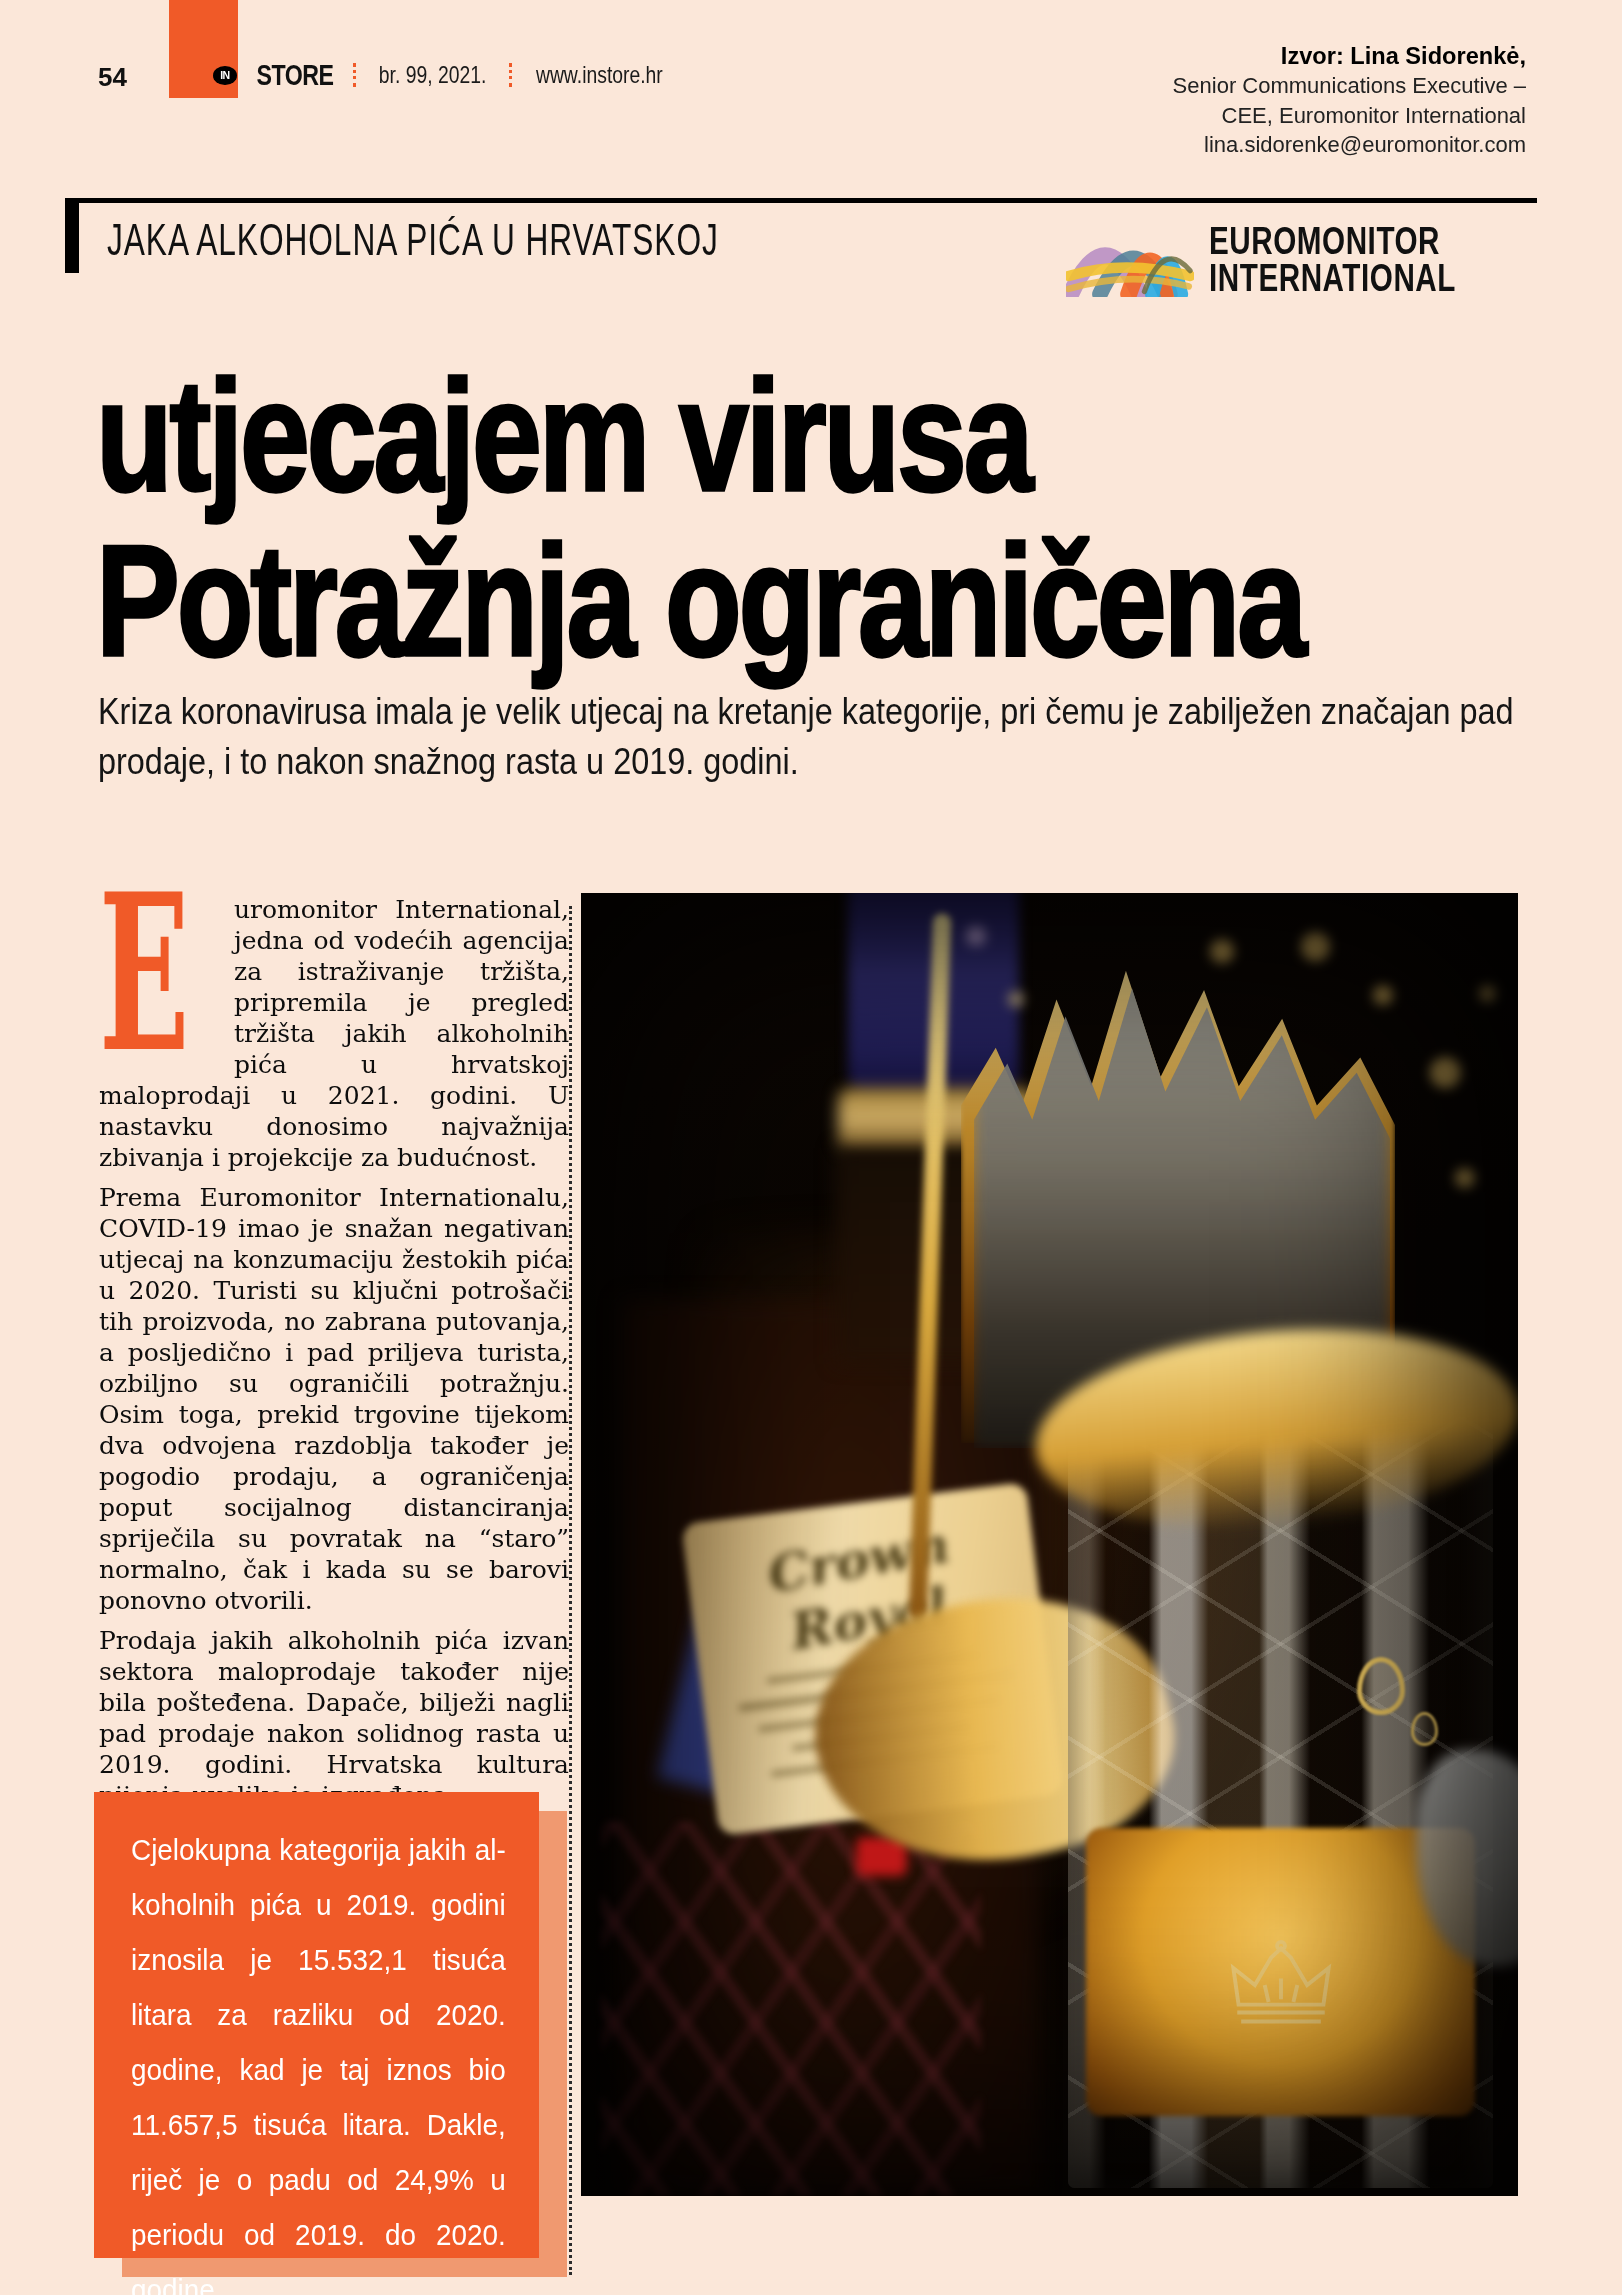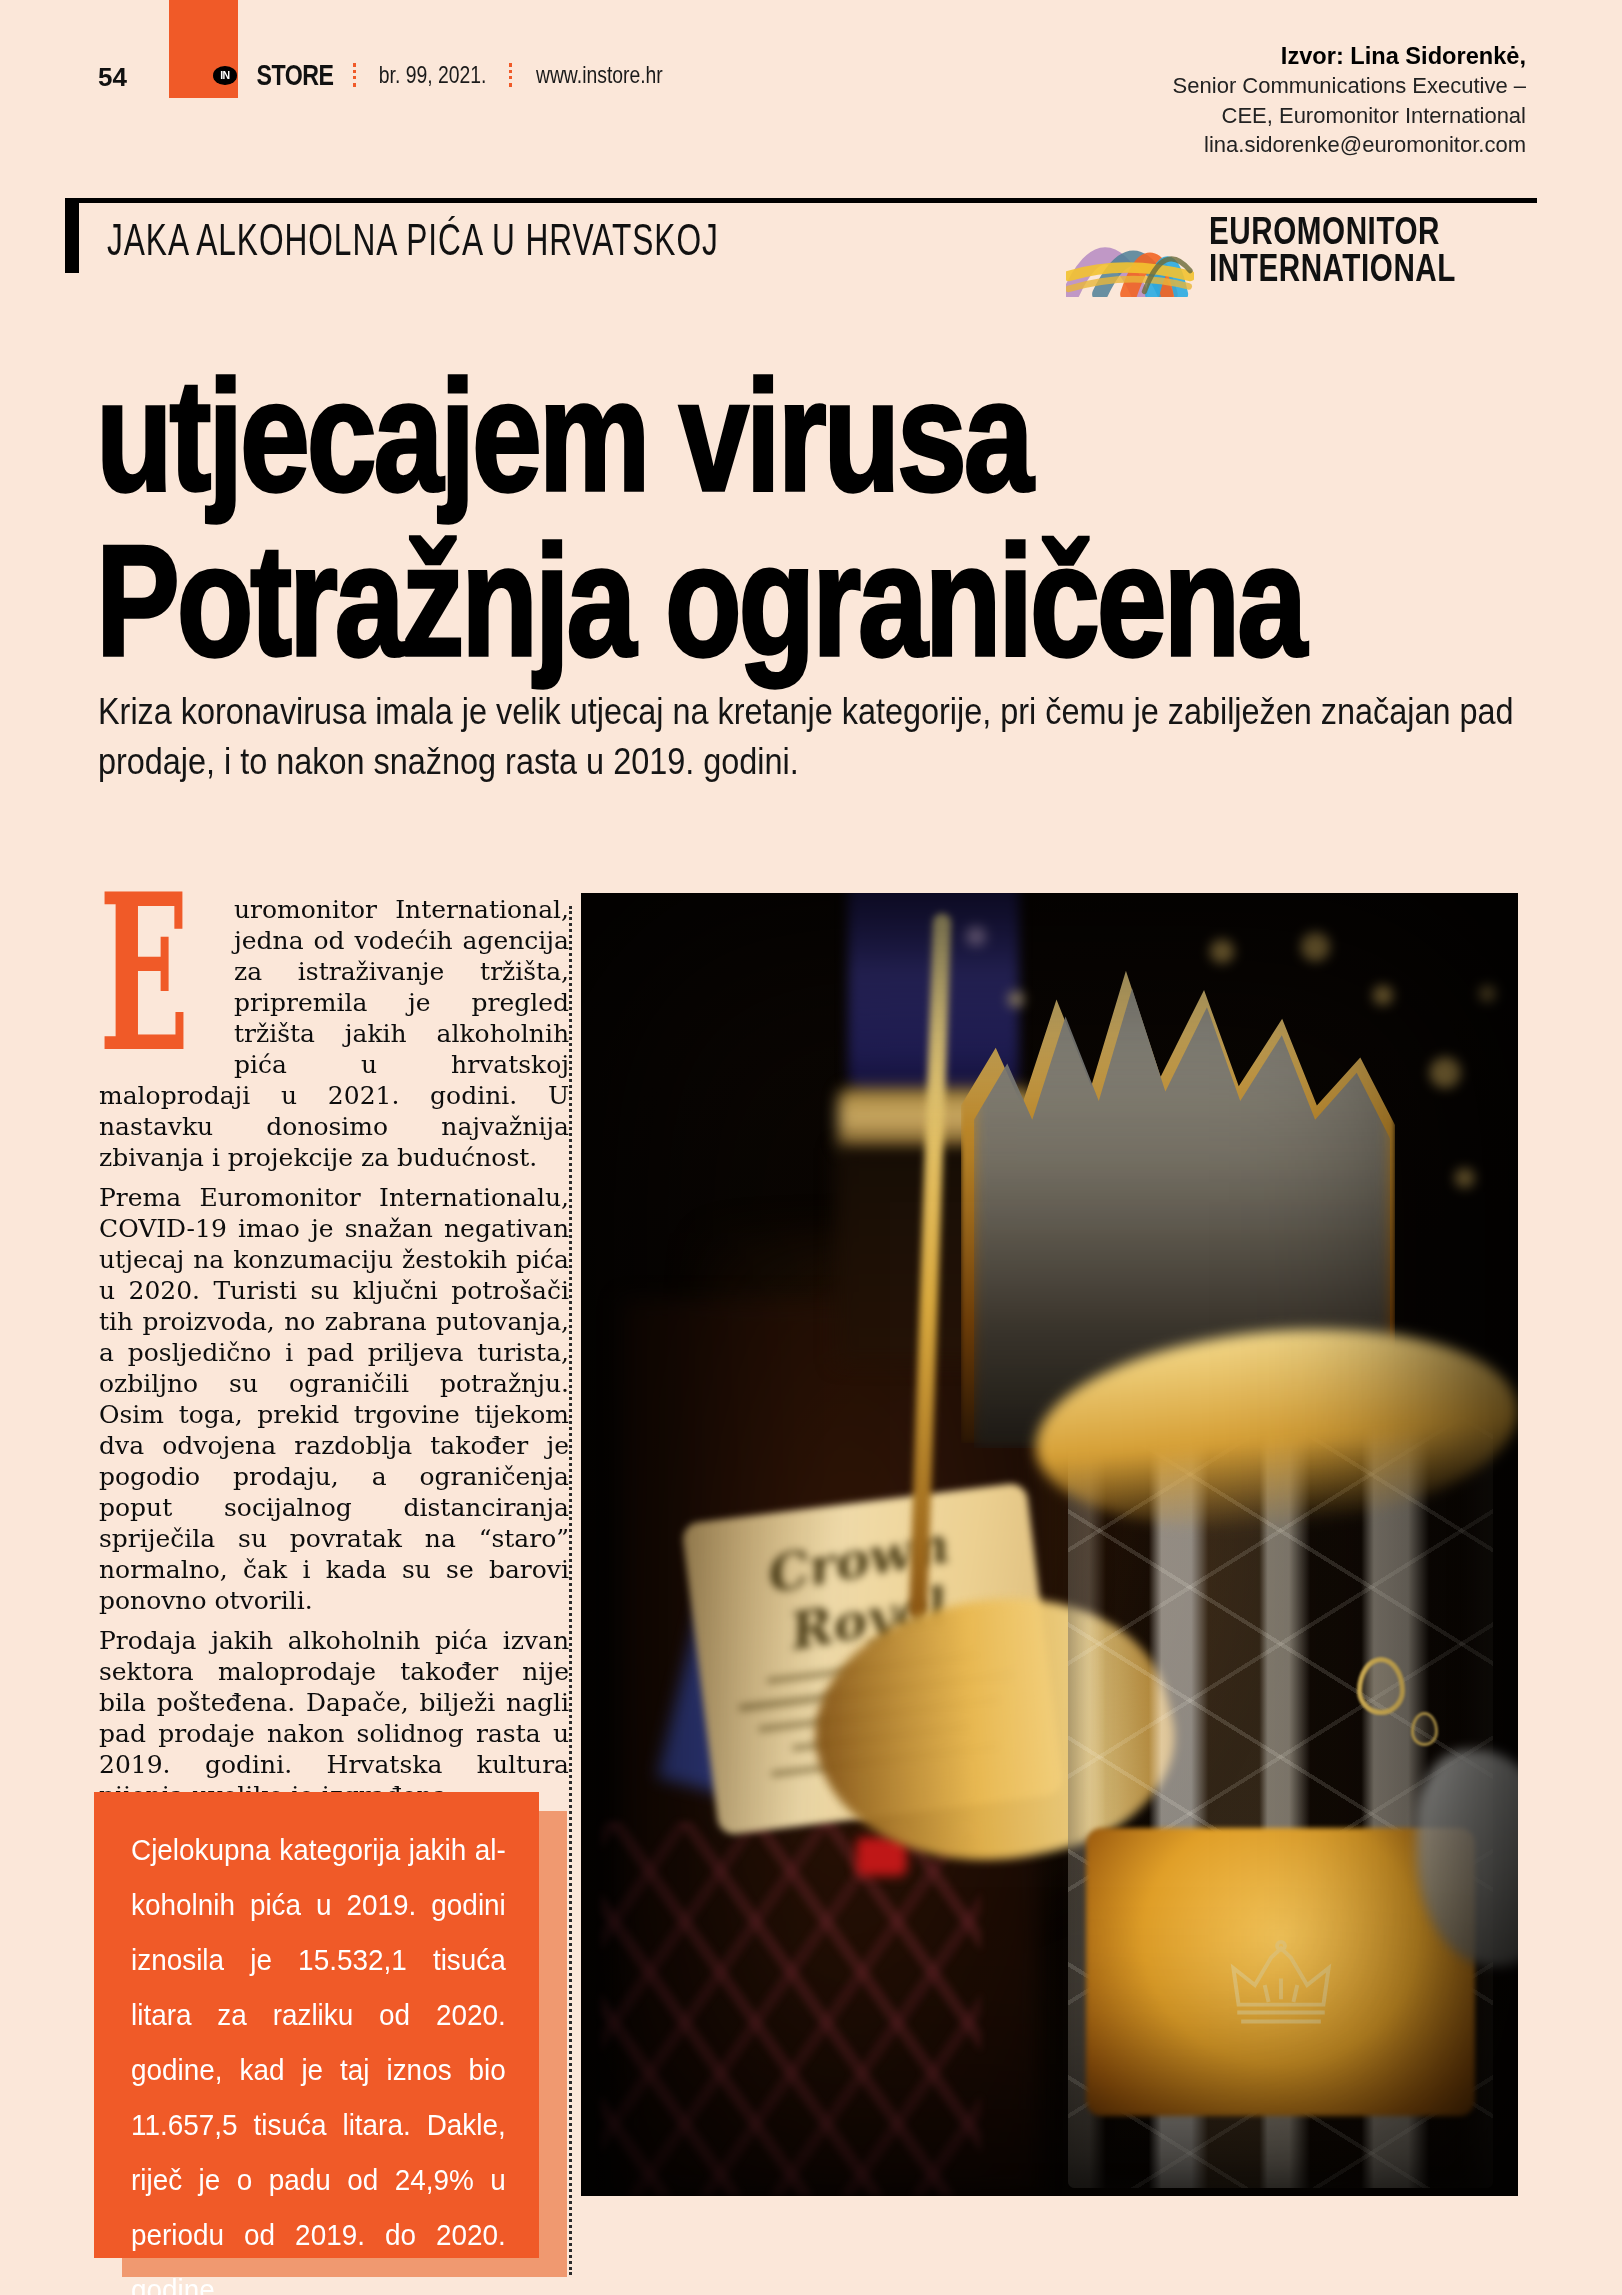--- a/index.html
+++ b/index.html
@@ -20,21 +20,21 @@
   .source-block{position:absolute;right:97px;top:42px;text-align:right;font-size:22px;line-height:29.4px;color:#222;margin-left:28px;}
   .source-block .l1{font-weight:bold;font-size:23.6px;color:#000;}
   .infocus{position:absolute;left:97px;top:126px;font-size:58px;font-weight:bold;letter-spacing:-1.3px;}
   .infocus .cx{transform:scaleX(.76);}
   .head-rule{position:absolute;left:65px;top:198px;width:1472px;height:4.6px;background:#000;}
   .kicker-bar{position:absolute;left:65px;top:198px;width:14.4px;height:75px;background:#000;}
   .kicker{position:absolute;left:107px;top:215px;font-size:44px;letter-spacing:1.3px;color:#111;}
   .kicker .cx{transform:scaleX(.72);}
 
   
-  .euro-logo{position:absolute;right:97px;top:213px;display:flex;align-items:flex-start;gap:15.7px;}
+  .euro-logo{position:absolute;right:97px;top:213px;display:flex;align-items:flex-end;gap:15.7px;}
   .euro-text{text-align:left;font-size:38px;line-height:37px;font-weight:bold;}
   .euro-text .cx{transform:scaleX(.78);letter-spacing:0.7px;}
   .euro-arcs{width:128px;height:84px;}
 
   
   .headline{position:absolute;left:96px;top:353px;font-weight:bold;font-size:157px;line-height:165px;letter-spacing:-3.9px;color:#000;-webkit-text-stroke:3.3px #000;}
   .headline .cx{transform:scaleX(.8);}
   .lead{position:absolute;left:98px;top:687px;width:1610px;font-size:36px;line-height:50px;color:#151515;transform:scaleX(.9);transform-origin:0 0;}
 
   

